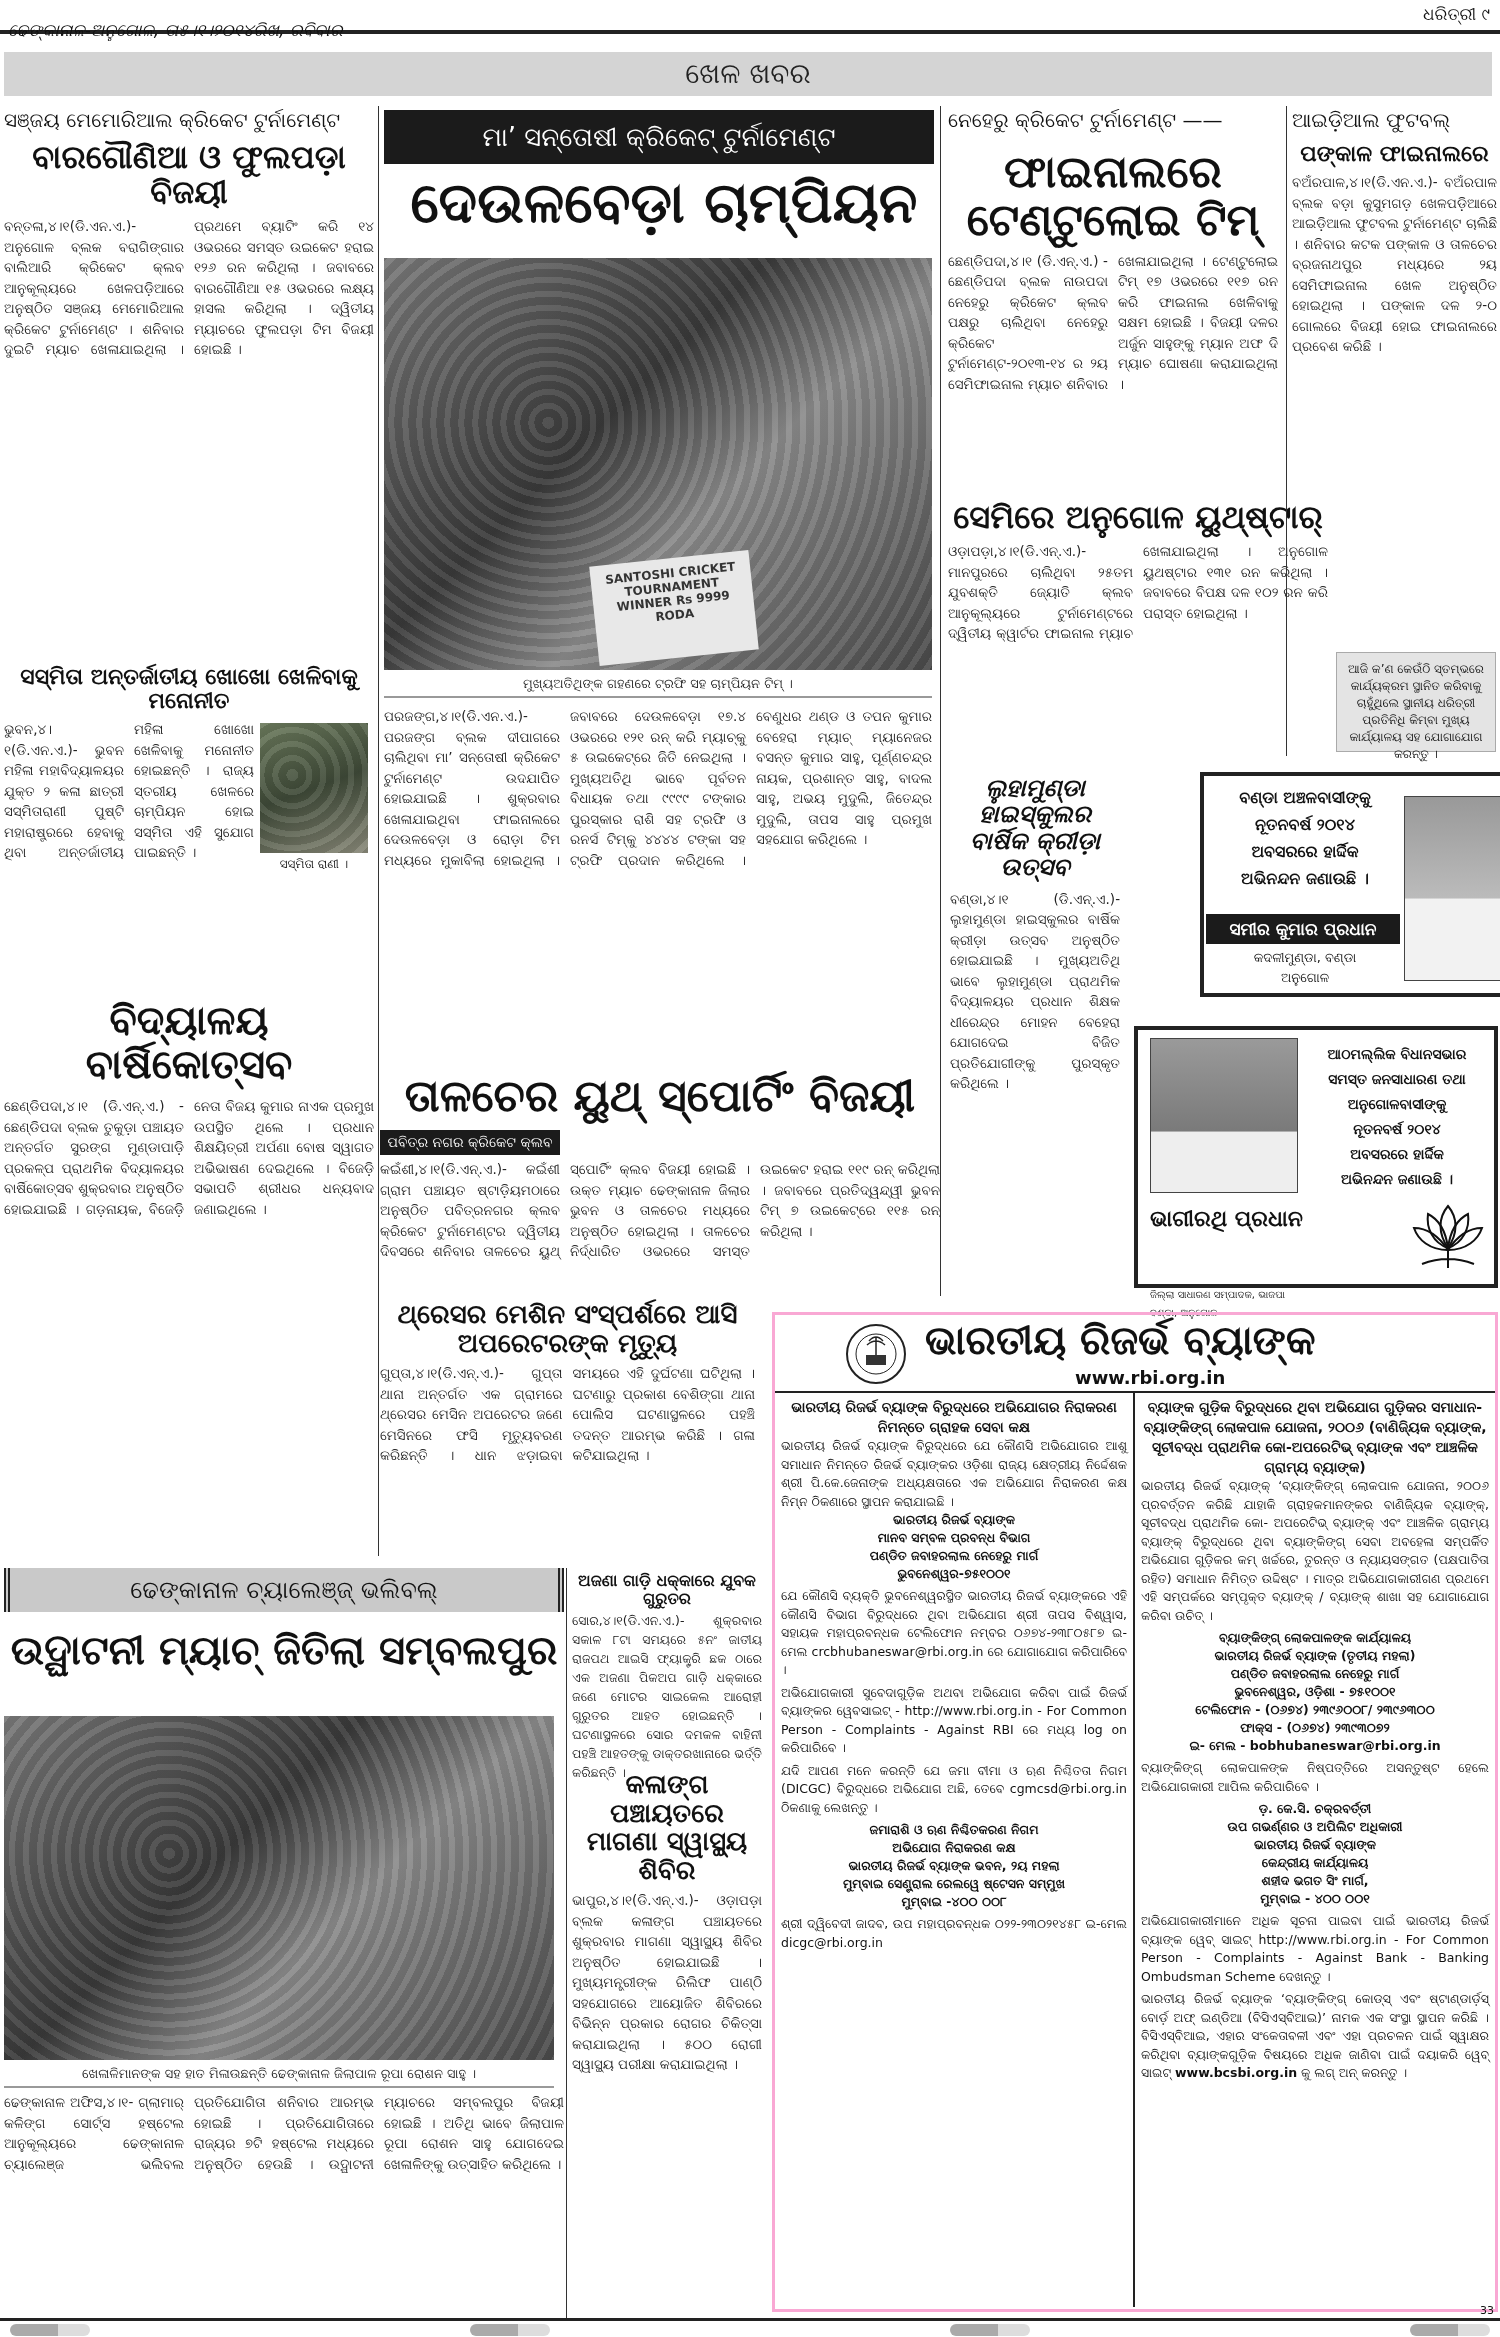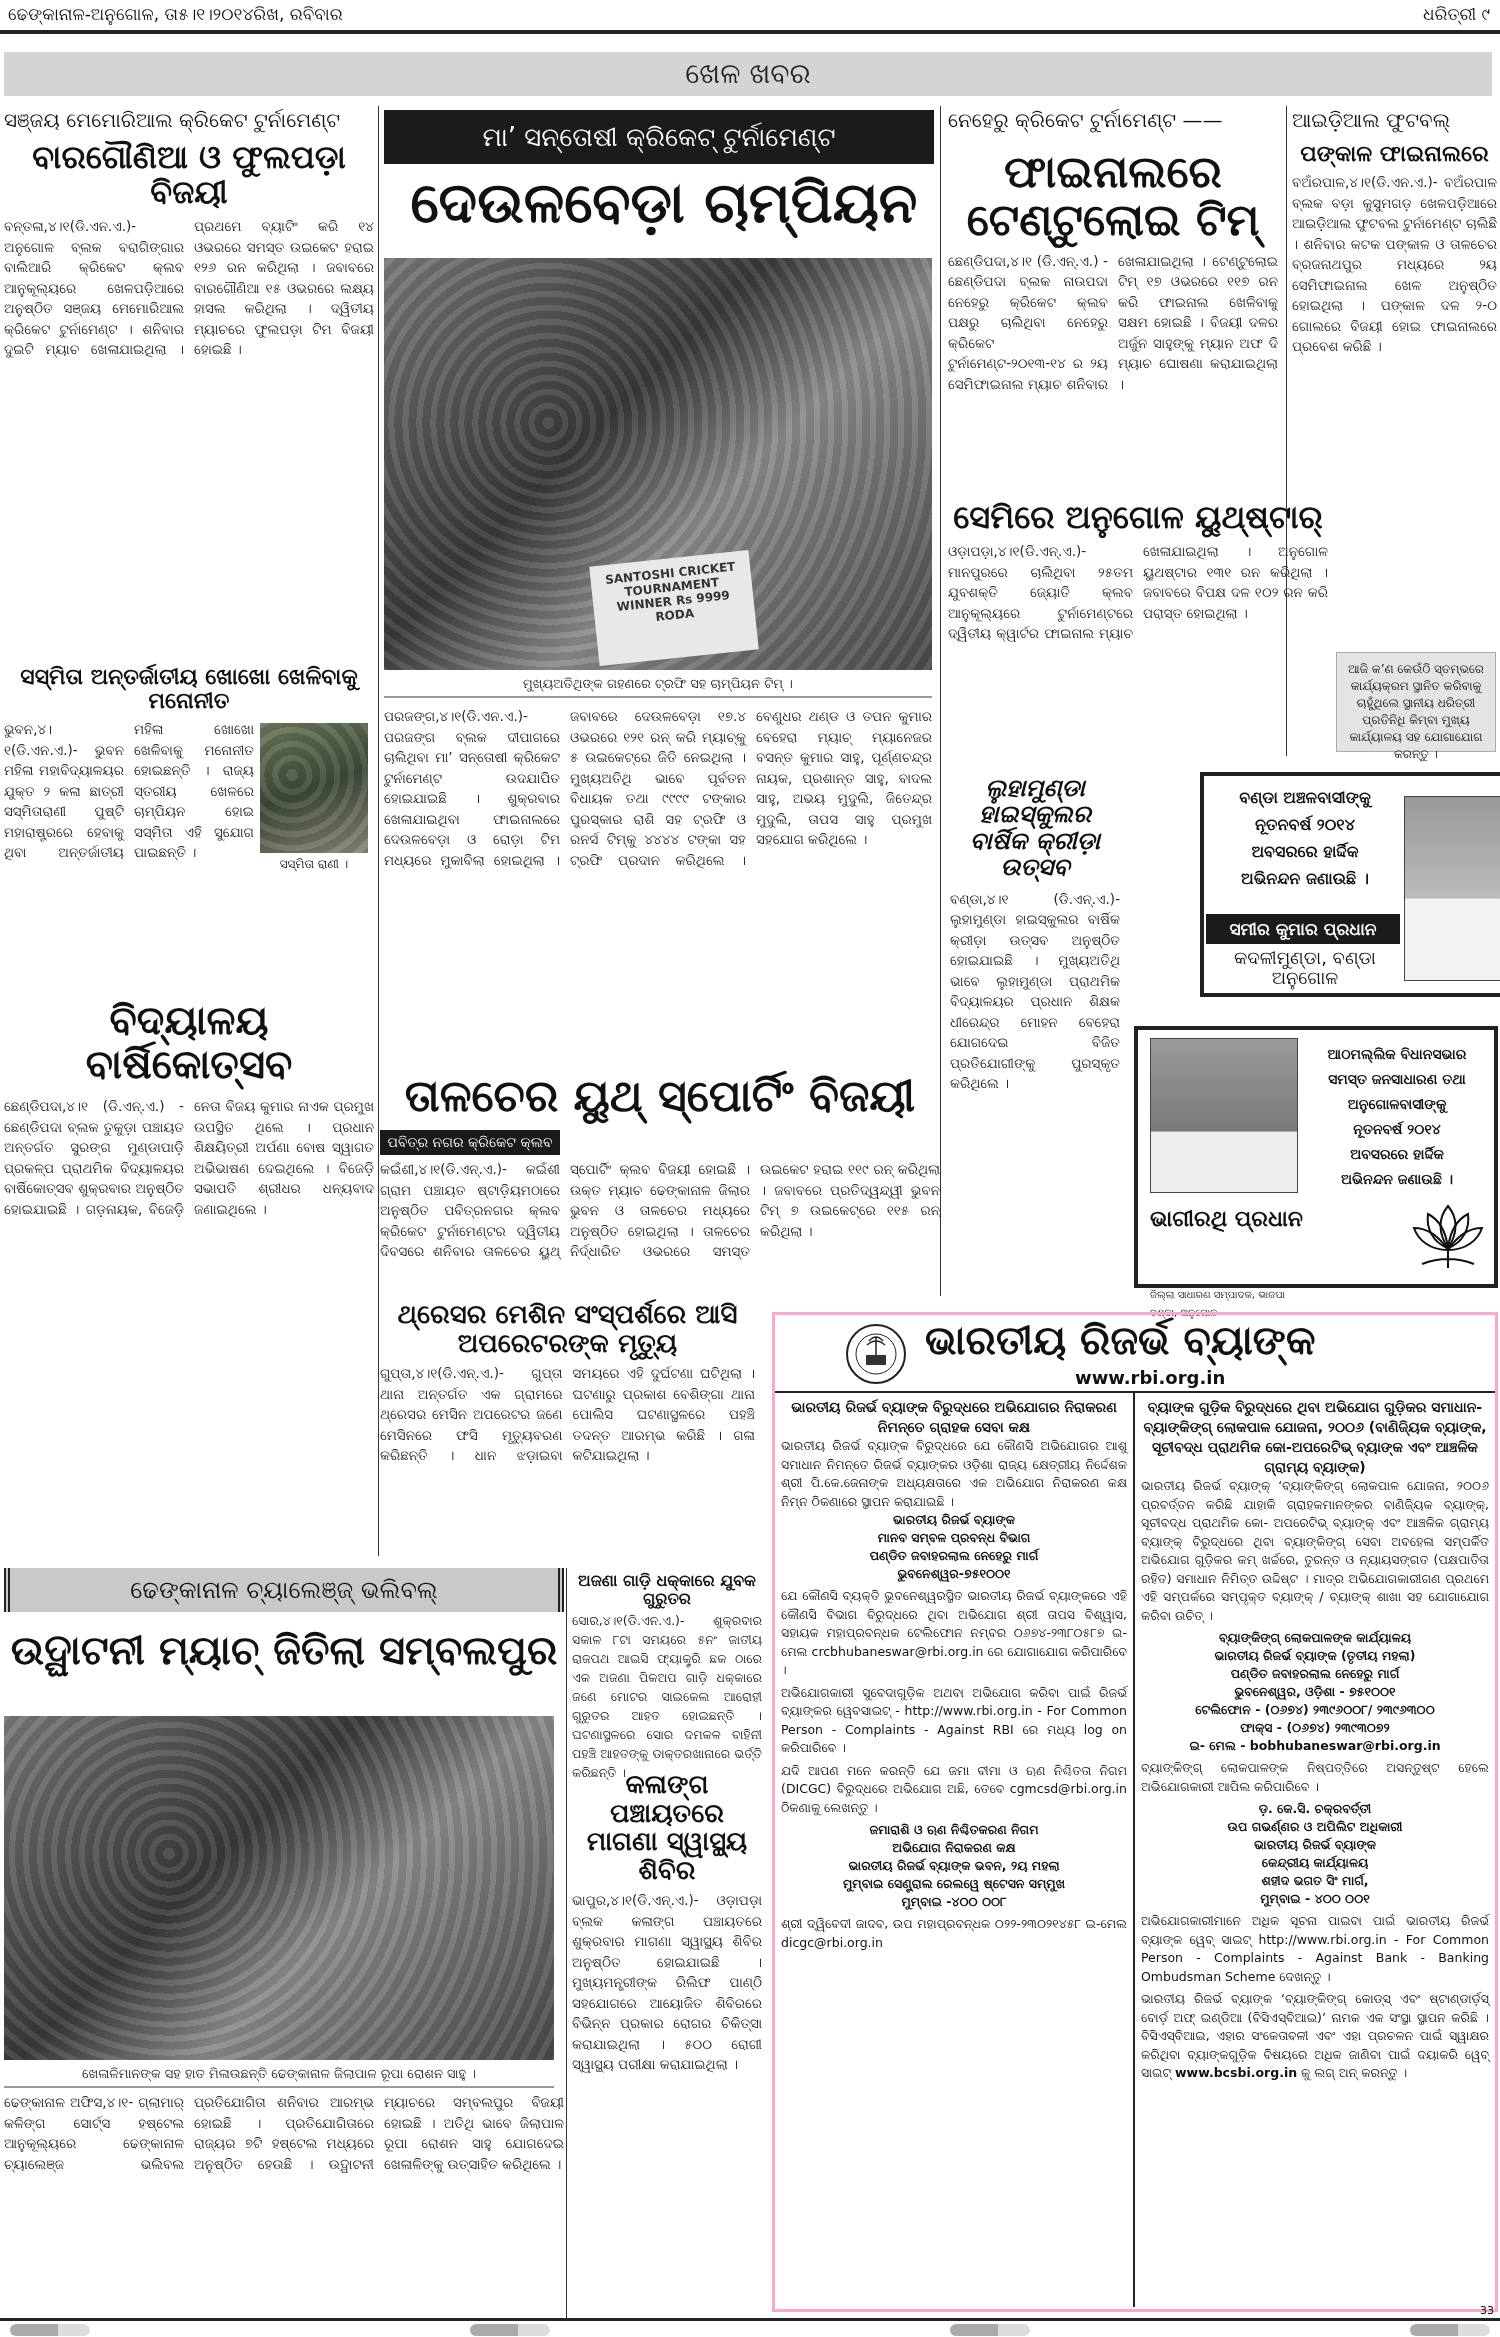--- a/index.html
+++ b/index.html
@@ -1,19 +1,19 @@
 <!DOCTYPE html>
 <html><head>
 <meta charset="utf-8">
 <style>
   * { box-sizing: border-box; margin: 0; padding: 0; }
   body { width: 1500px; height: 2337px; background: #fff; font-family: "DejaVu Sans", sans-serif; color: #111; position: relative; overflow: hidden; }
   .abs { position: absolute; }
   .masthead { left: 0; top: 0; width: 1500px; height: 34px; border-bottom: 4px solid #222; }
-  .mast-left { left: 8px; top: 4px; font-size: 17px; }
+  .mast-left { left: 8px; top: 20px; font-size: 17px; font-style: italic; }
   .mast-right { right: 10px; top: 4px; font-size: 17px; }
   .section-band { left: 4px; top: 52px; width: 1488px; height: 44px; background: #d4d4d4; text-align: center; font-size: 28px; line-height: 44px; color: #222; }
   .kicker { font-size: 22px; line-height: 28px; }
   .headline { font-weight: bold; line-height: 1.1; text-align: center; }
   .body-text { font-size: 13.5px; line-height: 20.5px; text-align: justify; color: #222; overflow: hidden; }
   .cols2 { column-count: 2; column-gap: 10px; }
   .cols3 { column-count: 3; column-gap: 10px; }
   .photo { background: linear-gradient(135deg,#7a7a7a,#3a3a3a 40%,#8c8c8c 60%,#4a4a4a); overflow: hidden; }
   .photo-inner { position: absolute; inset: 0; background: repeating-radial-gradient(circle at 30% 40%, rgba(255,255,255,0.08) 0 6px, rgba(0,0,0,0.08) 6px 14px); }
   .caption { font-size: 13px; text-align: center; color: #222; border-bottom: 2px solid #999; padding-bottom: 4px; }
@@ -113,21 +113,21 @@
 <div class="abs gray-box" style="left:1336px; top:652px; width:160px; height:100px; font-size:12px; line-height:17px;">ଆଜି କ’ଣ କେଉଁଠି ସ୍ତମ୍ଭରେ କାର୍ଯ୍ୟକ୍ରମ ସ୍ଥାନିତ କରିବାକୁ ଚାହୁଁଥିଲେ ସ୍ଥାନୀୟ ଧରିତ୍ରୀ ପ୍ରତିନିଧି କିମ୍ବା ମୁଖ୍ୟ କାର୍ଯ୍ୟାଳୟ ସହ ଯୋଗାଯୋଗ କରନ୍ତୁ ।</div>
 
 <div class="abs ad-box" style="left:1200px; top:772px; width:364px; height:225px;">
   <div class="abs" style="left:6px; top:8px; width:190px; text-align:center; font-size:16px; line-height:27px; font-weight:bold;">
     <div>ବଣ୍ଡା ଅଞ୍ଚଳବାସୀଙ୍କୁ</div>
     <div>ନୂତନବର୍ଷ ୨୦୧୪</div>
     <div>ଅବସରରେ ହାର୍ଦ୍ଦିକ</div>
     <div>ଅଭିନନ୍ଦନ ଜଣାଉଛି ।</div>
   </div>
   <div class="abs black-bar" style="left:2px; top:138px; width:194px; height:30px; line-height:30px; font-size:17px; font-weight:bold;">ସମୀର କୁମାର ପ୍ରଧାନ</div>
-  <div class="abs" style="left:6px; top:172px; width:190px; text-align:center; font-size:18px; line-height:20px;">
+  <div class="abs" style="left:6px; top:172px; width:190px; text-align:center; font-size:13px; line-height:20px;">
     <div>କଦଳୀମୁଣ୍ଡା, ବଣ୍ଡା</div>
     <div>ଅନୁଗୋଳ</div>
   </div>
   <div class="abs photo" style="left:200px; top:20px; width:152px; height:185px; border:1px solid #444; background:linear-gradient(180deg,#999 0%,#bbb 55%,#f2f2f2 56%);"></div>
 </div>
 
 <div class="abs ad-box" style="left:1134px; top:1026px; width:364px; height:262px;">
   <div class="abs photo" style="left:12px; top:8px; width:148px; height:155px; border:1px solid #444; background:linear-gradient(180deg,#9a9a9a 0%,#7a7a7a 60%,#eee 61%);"></div>
   <div class="abs" style="left:164px; top:12px; width:190px; text-align:center; font-size:14px; line-height:25px; font-weight:bold;">
     <div>ଆଠମଲ୍ଲିକ ବିଧାନସଭାର</div>

